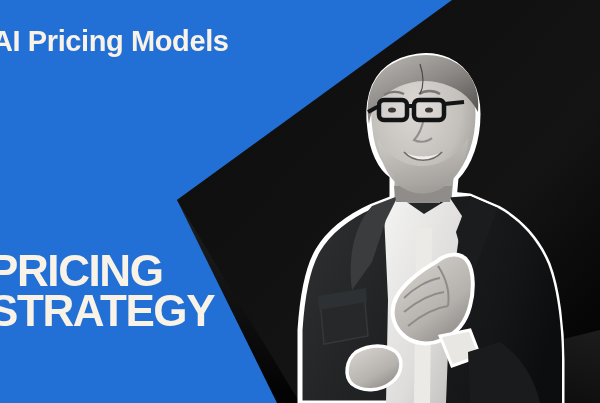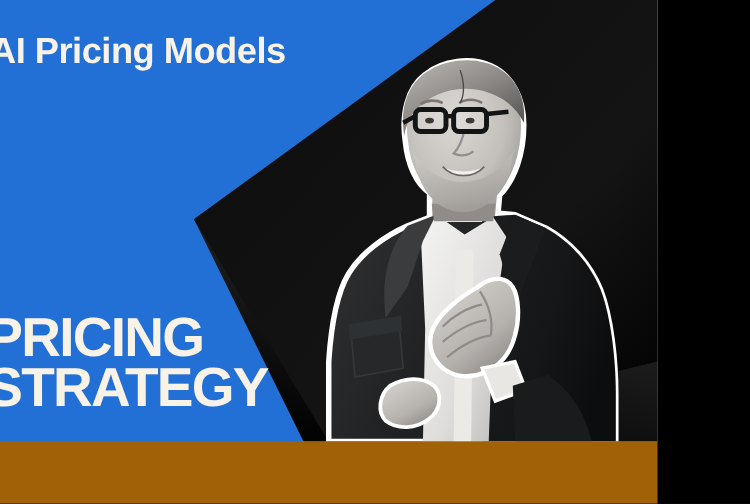--- a/index.html
+++ b/index.html
@@ -2,21 +2,21 @@
 <html><head>
 <meta charset="utf-8">
 <style>
   html, body {
     margin: 0;
     padding: 0;
     background: #000;
   }
   #canvas {
     position: relative;
-    width: 526px;
+    width: 600px;
     height: 403px;
     overflow: hidden;
     font-family: "Liberation Sans", sans-serif;
     background: #a16207;
   }
   .layer {
     position: absolute;
     inset: 0;
   }
   svg.layer { display: block; }

